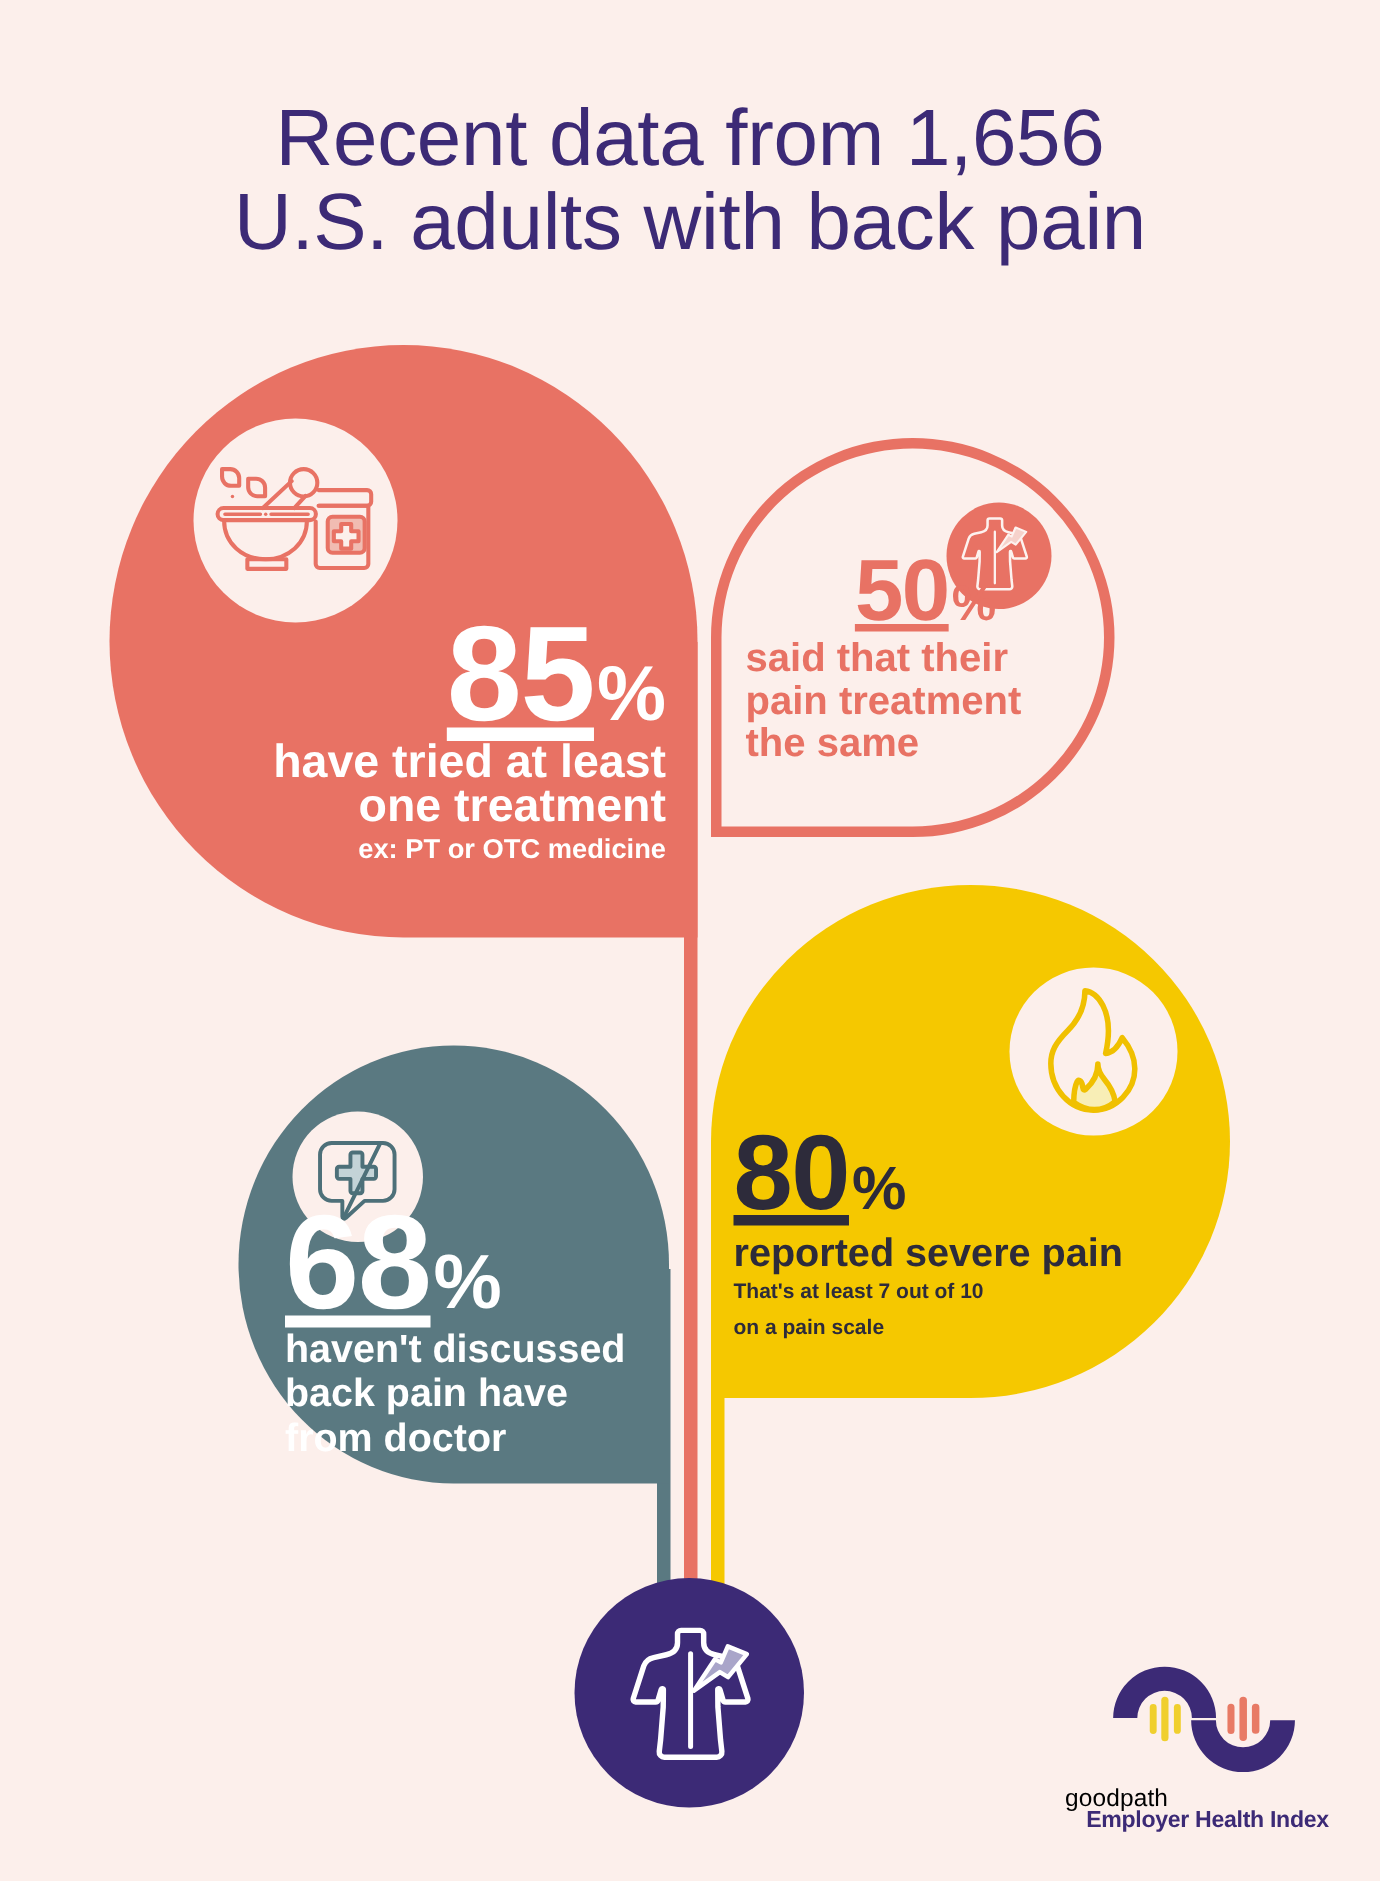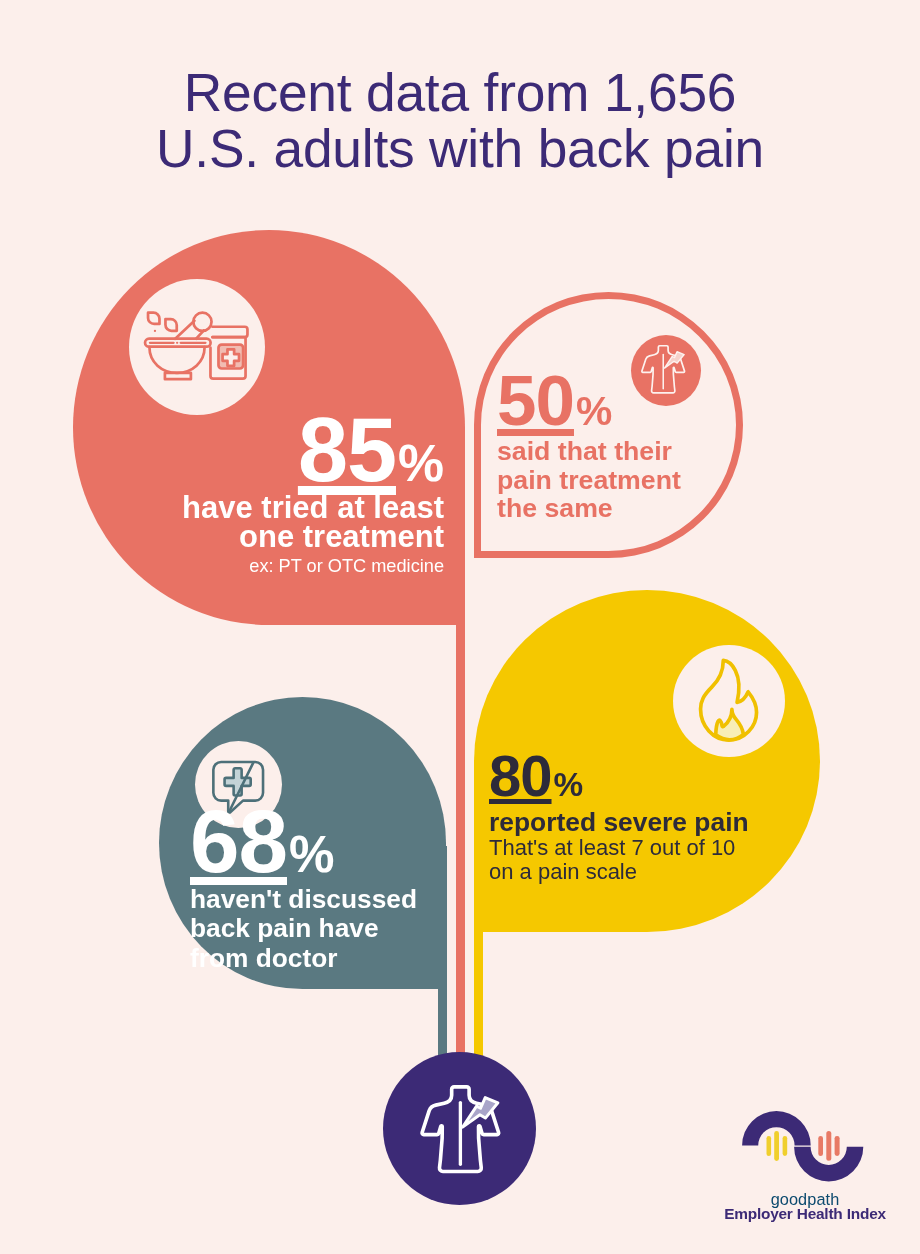--- a/index.html
+++ b/index.html
@@ -10,21 +10,21 @@
   svg{display:block;}
 
   
   #title{left:0;top:65px;width:920px;text-align:center;color:#3c2a76;
          font-size:53.3px;line-height:56px;letter-spacing:-0.2px;font-weight:400;}
 
   
   .pct{font-weight:700;letter-spacing:-1px;line-height:1;text-decoration:underline;}
   .pct .sym{font-size:0.575em;letter-spacing:0;display:inline-block;margin-left:2px;}
   .headline{font-weight:700;line-height:1.14;}
-  .sub{font-weight:400;line-height:1.2;}
+  .sub{font-weight:700;line-height:1.2;}
 
   
   .bubble-r{border-radius:50% 50% 0 50%;}   
   .bubble-l{border-radius:50% 50% 50% 0;}   
   .icon-badge{border-radius:50%;display:flex;align-items:center;justify-content:center;overflow:hidden;}
 </style>
 </head>
 <body>
 
 <div id="stage">
@@ -123,34 +123,34 @@
     <div class="headline" style="font-size:31px;line-height:29.3px;margin-top:-2px;">
       <div>have tried at least</div>
       <div>one treatment</div>
     </div>
     <div class="sub" style="font-size:18.2px;margin-top:4px;">
       <div>ex: PT or OTC medicine</div>
     </div>
   </div>
 
   <div class="abs stat" style="left:497px;top:365px;width:240px;text-align:left;color:#e87264;">
-    <div class="pct" style="font-size:71px;"><span>50</span><span class="sym">%</span></div>
+    <div class="pct" style="font-size:58px;text-align:center;"><span>50</span><span class="sym">%</span></div>
     <div class="headline" style="font-size:26.7px;line-height:28.6px;margin-top:1px;">
       <div>said that their</div>
       <div>pain treatment</div>
       <div>the same</div>
     </div>
   </div>
 
   <div class="abs stat" style="left:489px;top:747px;width:280px;text-align:left;color:#2d2b3a;">
-    <div class="pct" style="font-size:58px;"><span>80</span><span class="sym">%</span></div>
+    <div class="pct" style="font-size:71px;"><span>80</span><span class="sym">%</span></div>
     <div class="headline" style="font-size:26.4px;line-height:29.3px;margin-top:3px;">
       <div>reported severe pain</div>
     </div>
-    <div class="sub" style="font-size:22px;line-height:23.7px;margin-top:-1px;">
+    <div class="sub" style="font-size:14px;line-height:23.7px;margin-top:-1px;">
       <div>That's at least 7 out of 10</div>
       <div>on a pain scale</div>
     </div>
   </div>
 
   <div class="abs stat" style="left:190px;top:797px;width:238px;color:#fff;">
     <div class="pct" style="font-size:89px;"><span>68</span><span class="sym">%</span></div>
     <div class="headline" style="font-size:26.3px;line-height:29.3px;margin-top:-1px;">
       <div>haven't discussed</div>
       <div>back pain have</div>
@@ -166,21 +166,21 @@
       <path d="M153.3 46.8 A34.6 34.6 0 0 1 84.1 46.8 H100.6 A18.1 18.1 0 0 0 136.8 46.8 Z" fill="#3c2a76"></path>
 
       <rect x="56.5" y="36.0" width="4.6" height="20.0" rx="2.3" fill="#f0cf2d"></rect>
       <rect x="64.2" y="31.1" width="4.8" height="29.8" rx="2.4" fill="#f0cf2d"></rect>
       <rect x="72.6" y="36.0" width="4.6" height="19.9" rx="2.3" fill="#f0cf2d"></rect>
 
       <rect x="108.3" y="35.9" width="4.7" height="20.1" rx="2.35" fill="#e87a65"></rect>
       <rect x="116.3" y="31.1" width="5.0" height="29.6" rx="2.5" fill="#e87a65"></rect>
       <rect x="124.6" y="35.9" width="5.0" height="20.0" rx="2.4" fill="#e87a65"></rect>
     </svg>
-    <div class="abs" style="left:0;top:90px;width:190px;text-align:center;font-size:16.3px;color:#0c4a6e;letter-spacing:0.1px;">goodpath</div>
+    <div class="abs" style="left:0;top:90px;width:190px;font-size:16.3px;color:#000000;letter-spacing:0.1px;">goodpath</div>
     <div class="abs" style="left:0;top:105px;width:190px;text-align:center;font-size:15.4px;font-weight:700;color:#3c2a76;letter-spacing:-0.2px;">Employer Health Index</div>
   </div>
 
   <div class="abs" id="title">
     <div>Recent data from 1,656</div>
     <div>U.S. adults with back pain</div>
   </div>
 
 </div>
 

